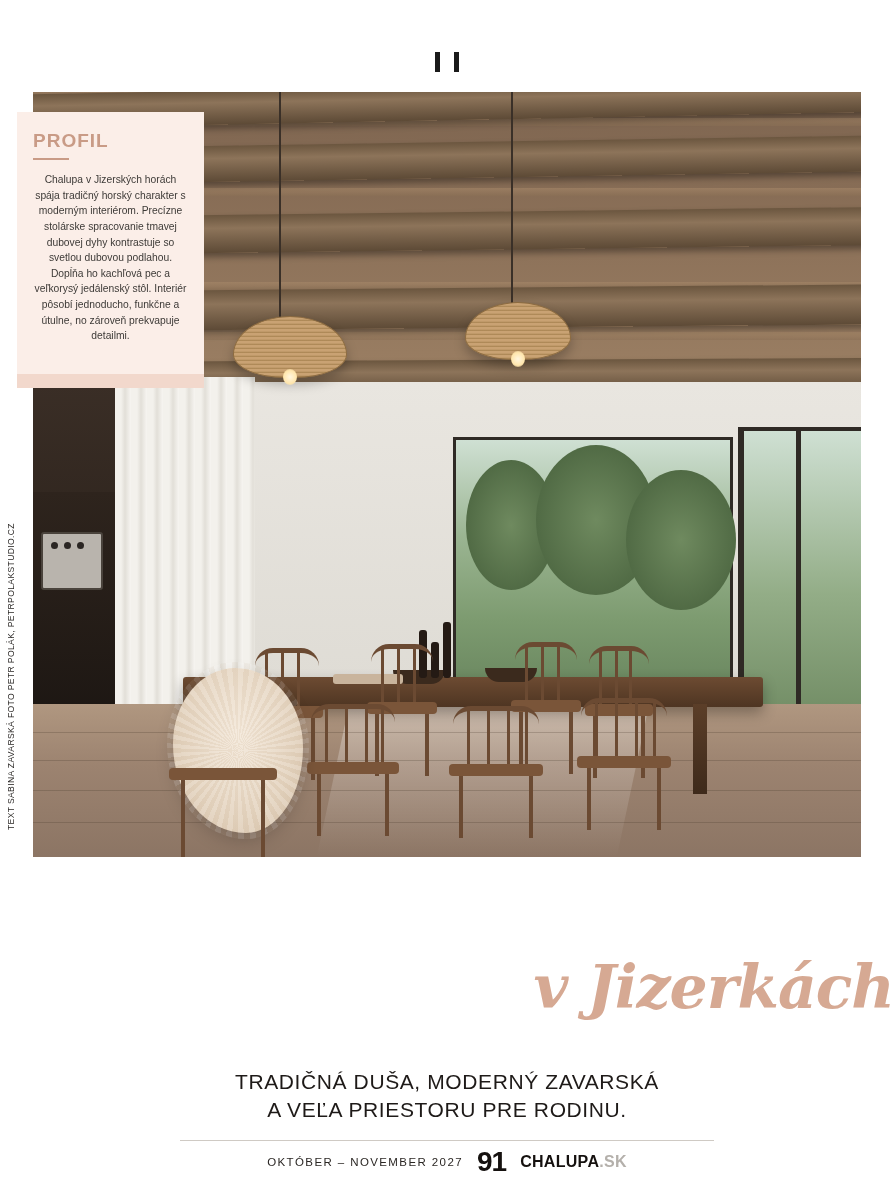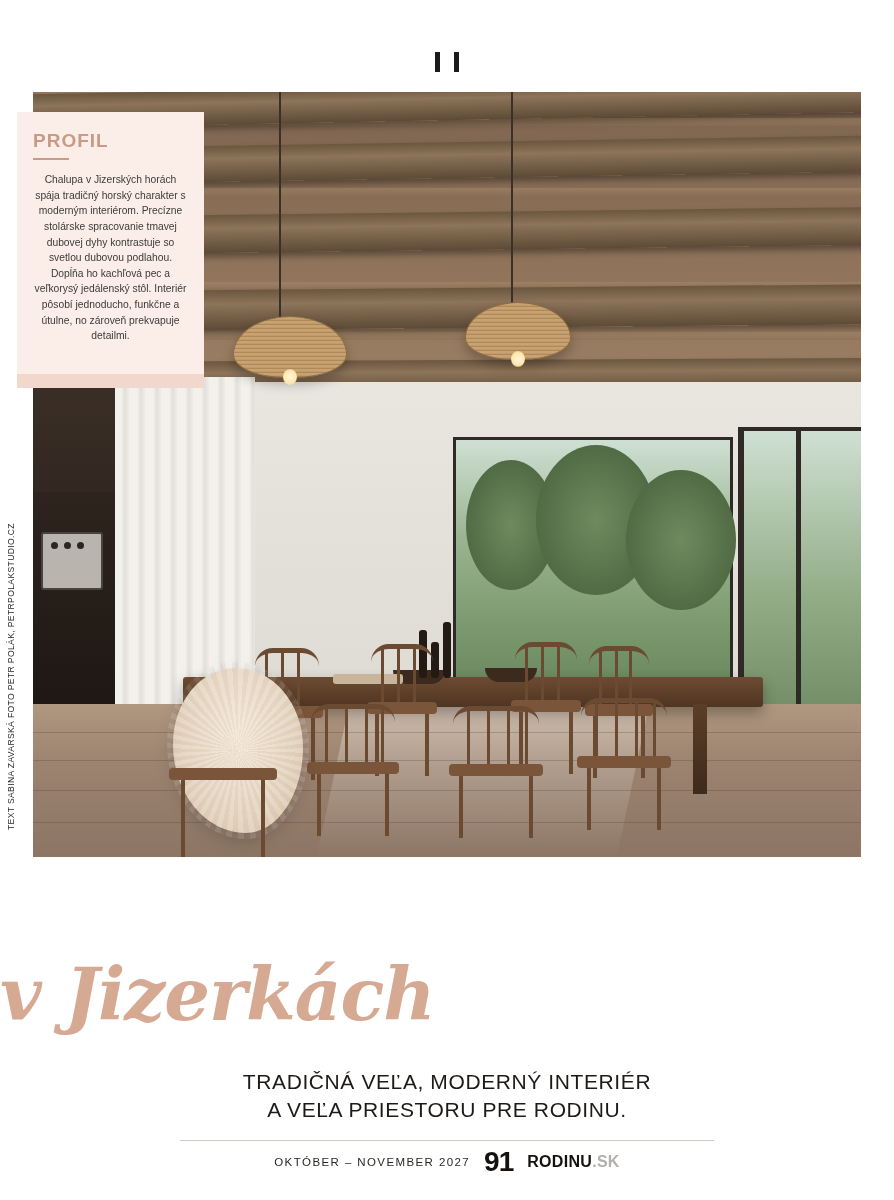--- a/index.html
+++ b/index.html
@@ -232,25 +232,25 @@
     top: 872px; left: 0; right: 0;
     text-align: center;
     font-size: 62px;
     font-weight: bold;
     letter-spacing: -0.5px;
     color: #15110f;
   }
   .script {
     position: absolute;
     top: 952px; left: 0; right: 0;
-    text-align: left;
+    text-align: right;
     font-family: "DejaVu Serif", serif;
     font-style: italic;
     font-weight: bold;
-    font-size: 72px;
+    font-size: 60px;
     color: #d6a993;
     letter-spacing: -1px;
   }
   .subhead {
     position: absolute;
     top: 1068px; left: 0; right: 0;
     text-align: center;
     font-size: 21px;
     line-height: 1.32;
     letter-spacing: .6px;
@@ -432,24 +432,24 @@
     </div>
     <div class="tail"></div>
   </div>
 
   <div class="side-credit">
     <span>TEXT SABINA ZAVARSKÁ FOTO PETR POLÁK, PETRPOLAKSTUDIO.CZ</span>
   </div>
 
   <div class="script">v Jizerkách</div>
   <div class="subhead">
-    <div>TRADIČNÁ VEĽA, MODERNÝ INTERIÉR</div>
+    <div>TRADIČNÁ DUŠA, MODERNÝ ZAVARSKÁ</div>
     <div>A VEĽA PRIESTORU PRE RODINU.</div>
   </div>
 
   <div class="footrule"></div>
   <div class="footer">
     <span class="issue">OKTÓBER – NOVEMBER 2027</span>
     <span class="pg">91</span>
-    <span class="brand"><span>RODINU</span><span class="sk">.SK</span></span>
+    <span class="brand"><span>CHALUPA</span><span class="sk">.SK</span></span>
   </div>
 
 </div>
 
 </body></html>

